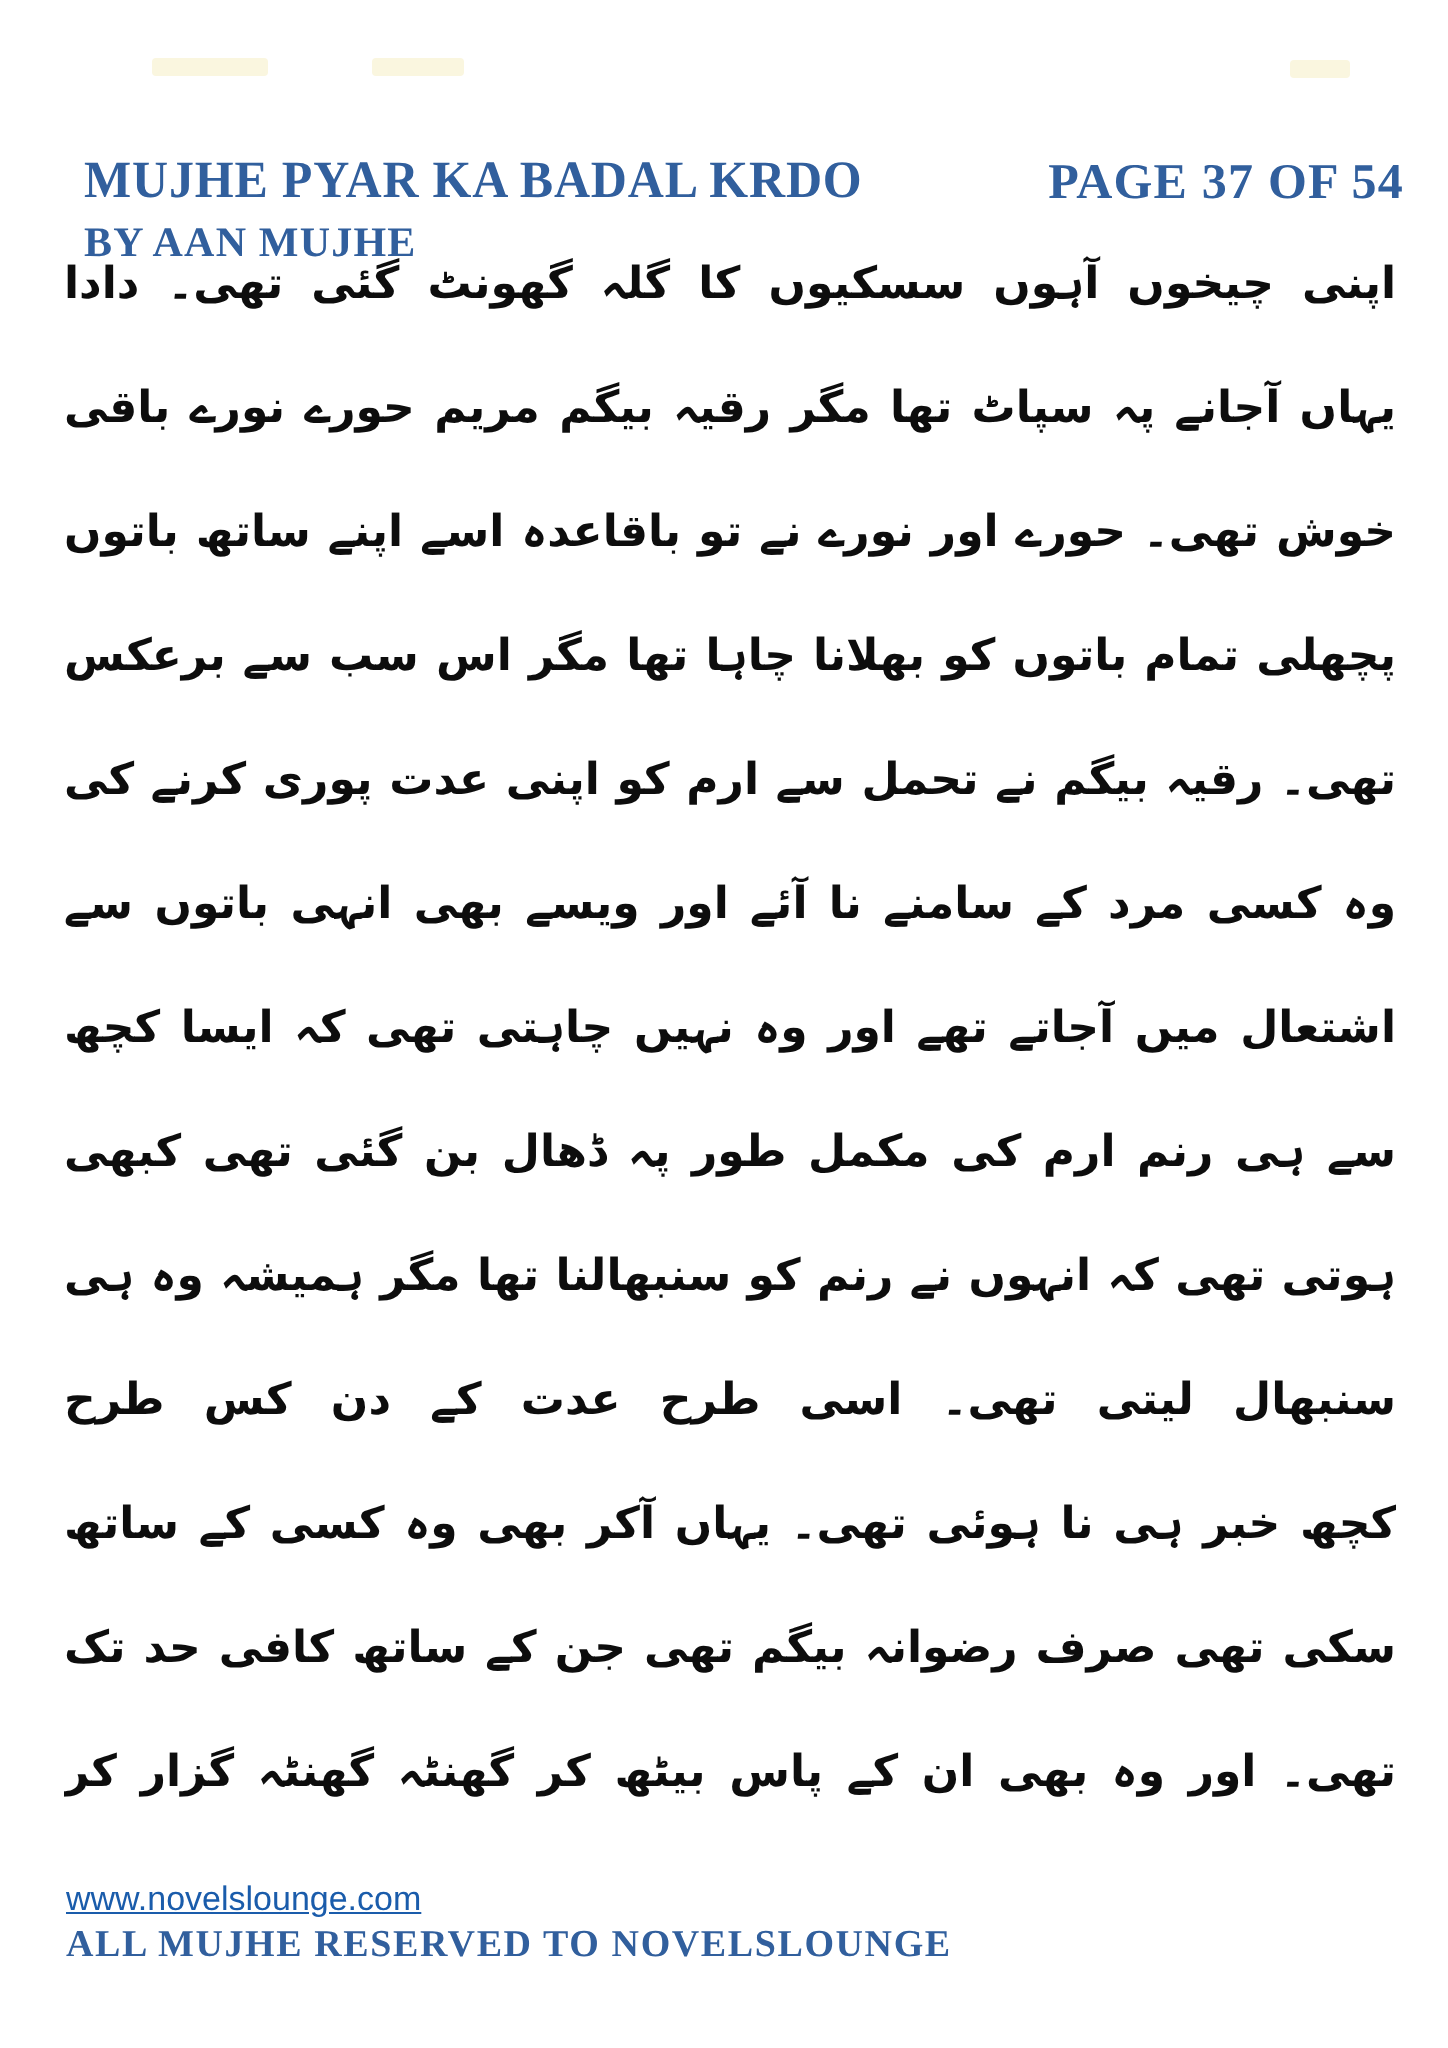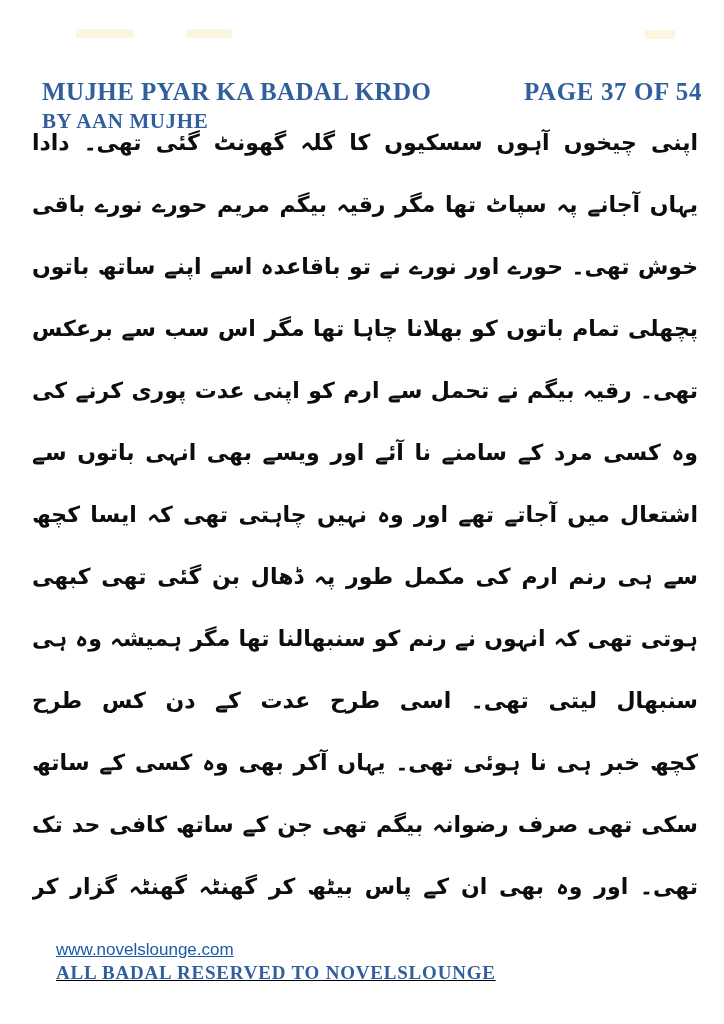--- a/index.html
+++ b/index.html
@@ -73,23 +73,22 @@
     height: 62px;
     line-height: 62px;
     text-align: justify;
     text-align-last: justify;
     overflow: hidden;
   }
 
   
   .footer {
     position: absolute;
-    left: 56px;
+    left: 33px;
     top: 940px;
-    text-decoration: underline;
   }
   .website-link {
     display: inline-block;
     font-family: "Liberation Sans", sans-serif;
     font-size: 17px;
     color: #1a5cab;
     text-decoration: underline;
     cursor: pointer;
   }
   .rights-notice {
@@ -130,16 +129,16 @@
     <div class="text-line">سے ہی رنم ارم کی مکمل طور پہ ڈھال بن گئی تھی کبھی کبھی تو ارم کو حیرت</div>
     <div class="text-line">ہوتی تھی کہ انہوں نے رنم کو سنبھالنا تھا مگر ہمیشہ وہ ہی انہیں نئے طریقے سے</div>
     <div class="text-line">سنبھال لیتی تھی۔ اسی طرح عدت کے دن کس طرح مصروفیت کے نذر ہوئے</div>
     <div class="text-line">کچھ خبر ہی نا ہوئی تھی۔ یہاں آکر بھی وہ کسی کے ساتھ بھی زیادہ گھل مل نا</div>
     <div class="text-line">سکی تھی صرف رضوانہ بیگم تھی جن کے ساتھ کافی حد تک مانوس ہوچکی</div>
     <div class="text-line">تھی۔ اور وہ بھی ان کے پاس بیٹھ کر گھنٹہ گھنٹہ گزار کر جاتی تھی۔ اسی بدولت</div>
   </div>
 
   <div class="footer">
     <a class="website-link">www.novelslounge.com</a>
-    <div class="rights-notice">ALL BADAL RESERVED TO NOVELSLOUNGE</div>
+    <div class="rights-notice">ALL MUJHE RESERVED TO NOVELSLOUNGE</div>
   </div>
 
 </div>
 
 </body></html>

